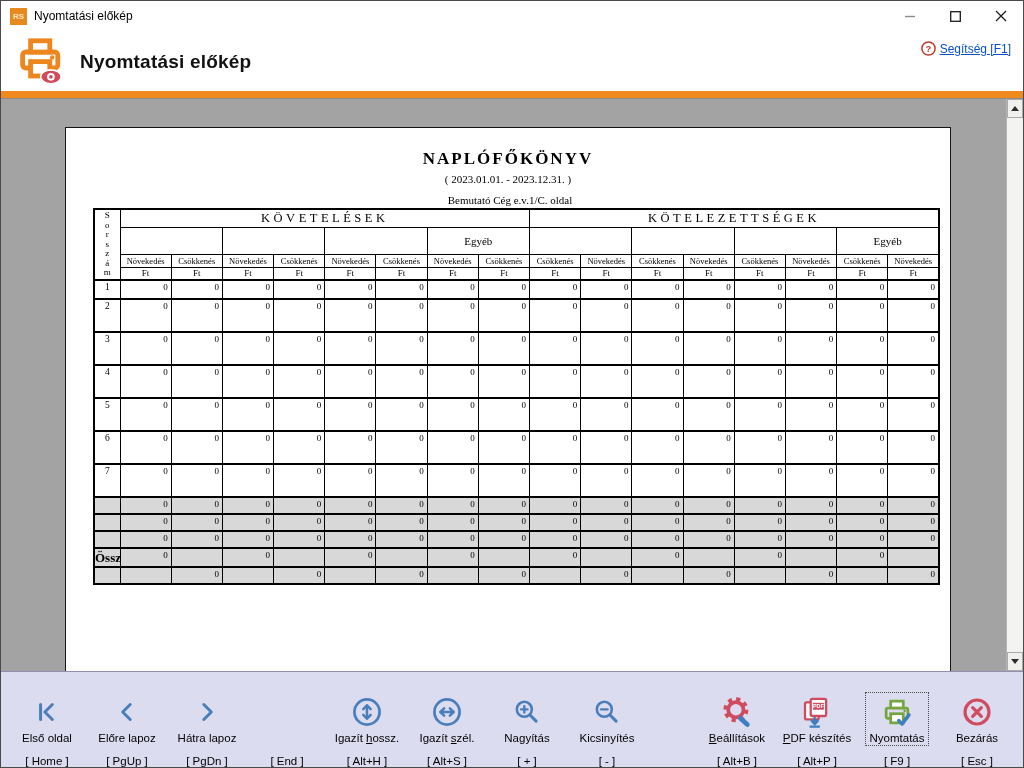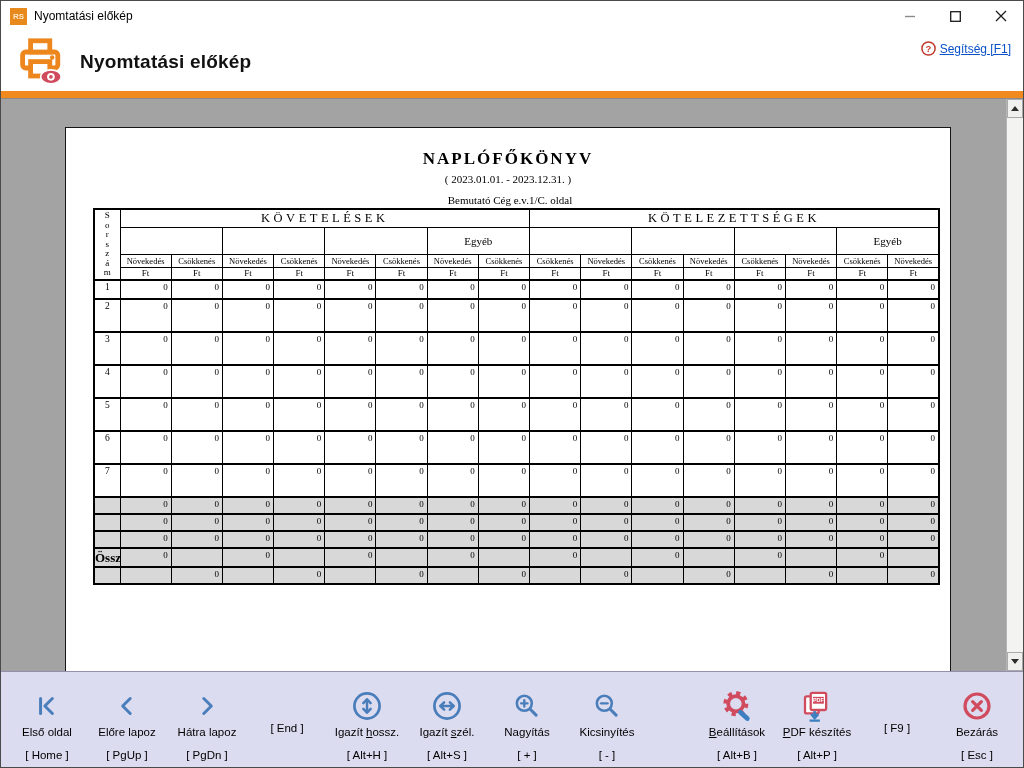--- a/index.html
+++ b/index.html
@@ -42,21 +42,21 @@
   tr.r-t td { height:33px; }
   tr.r-f td { height:17px; background:#d8d8d8; }
 
   
   .vscroll { position:absolute; right:0; top:0; bottom:0; width:17px; background:#f3f3f1; border-left:1px solid #b5b5b5; display:flex; flex-direction:column; justify-content:space-between; }
   .sb-btn { width:16px; height:19px; background:#f0f0ee; border:1px solid #aaa; display:flex; align-items:center; justify-content:center; }
   .tri-up { width:0; height:0; border-left:4px solid transparent; border-right:4px solid transparent; border-bottom:5px solid #2c2c2c; }
   .tri-down { width:0; height:0; border-left:4px solid transparent; border-right:4px solid transparent; border-top:5px solid #2c2c2c; }
 
   
-  .toolbar { height:96px; background:#dcdcf1; border-top:1px solid #9191ad; display:flex; align-items:center; padding:8px 6px 0 6px; flex:0 0 auto; }
+  .toolbar { height:96px; background:#dcdcf1; border-top:1px solid #9191ad; display:flex; align-items:flex-end; padding:8px 6px 0 6px; flex:0 0 auto; }
   .tbn { width:80px; background:none; border:none; display:flex; flex-direction:column; align-items:center; font-family:"Liberation Sans",sans-serif; cursor:default; }
   .tbn.gap { margin-left:auto; }
   .fwrap { display:flex; flex-direction:column; align-items:center; padding:2px 4px 1px 4px; border:1px dotted transparent; }
   .tbn.focused .fwrap { border-color:#4a4a4a; }
   .tb-icon { height:34px; display:flex; align-items:center; justify-content:center; }
   .tb-label { font-size:11.5px; color:#000; margin-top:3px; white-space:nowrap; }
   .tb-short { font-size:11.5px; color:#000; margin-top:9px; white-space:nowrap; }
 </style>
 </head>
 <body>
@@ -547,20 +547,32 @@
               <path d="M12 18.5 V23.5" stroke="#3E7FC1" stroke-width="2.4"></path>
               <path d="M9 21 L12 24.5 L15 21" fill="none" stroke="#3E7FC1" stroke-width="2.4"></path>
               <path d="M7.5 26.8 H16.5" stroke="#3E7FC1" stroke-width="2"></path>
             </svg>
           </span>
           <span class="tb-label"><u>P</u>DF készítés</span>
         </span>
         <span class="tb-short">[ Alt+P ]</span>
       </button>
       <button class="tbn focused">
+        <span class="fwrap">
+          <span class="tb-icon">
+            <svg width="32" height="32" viewBox="0 0 28 28">
+              <rect x="4.5" y="10.5" width="19" height="9" rx="1.5" fill="none" stroke="#76A53F" stroke-width="2.4"></rect>
+              <rect x="8.5" y="4.5" width="11" height="6" fill="#fff" stroke="#76A53F" stroke-width="2.4"></rect>
+              <rect x="8.5" y="15.5" width="11" height="8" fill="#fff" stroke="#76A53F" stroke-width="2.4"></rect>
+              <circle cx="20.7" cy="13" r="1.2" fill="#76A53F"></circle>
+              <path d="M15.5 21.5 L18.5 24.5 L24.5 16.5" fill="none" stroke="#3E7FC1" stroke-width="3" stroke-linecap="round" stroke-linejoin="round"></path>
+            </svg>
+          </span>
+          <span class="tb-label">Nyomtatás</span>
+        </span>
         <span class="tb-short">[ F9 ]</span>
       </button>
       <button class="tbn">
         <span class="fwrap">
           <span class="tb-icon">
             <svg width="32" height="32" viewBox="0 0 28 28">
               <circle cx="14" cy="14" r="10.5" fill="none" stroke="#D14B5E" stroke-width="2.8"></circle>
               <path d="M10.2 10.2 L17.8 17.8 M17.8 10.2 L10.2 17.8" stroke="#D14B5E" stroke-width="2.8" stroke-linecap="round"></path>
             </svg>
           </span>

